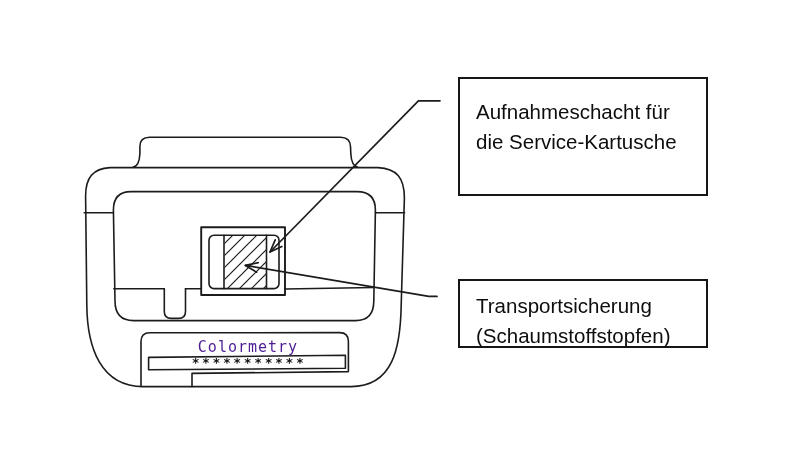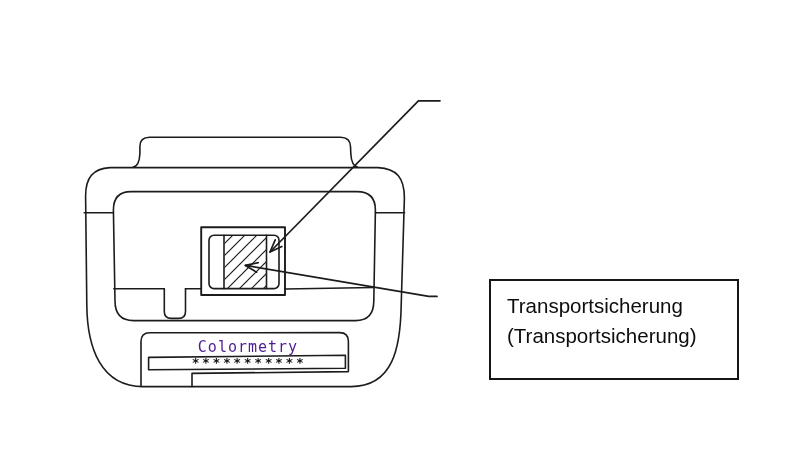--- a/index.html
+++ b/index.html
@@ -37,21 +37,21 @@
     box-sizing:border-box;
     width:250px;
     border:2px solid #161616;
     background:#ffffff;
     color:#0d0d0d;
     font-size:20.5px;
     line-height:30px;
   }
   .callout .line{white-space:nowrap;}
   .callout-1{left:458px;top:77px;height:119px;padding:18px 6px 0 16px;}
-  .callout-2{left:458px;top:279px;height:101px;padding:10px 6px 0 16px;margin-left:31px;}
+  .callout-2{left:458px;top:279px;height:69px;padding:10px 6px 0 16px;}
 </style>
 </head>
 <body>
 
 <div class="stage">
 
   <svg width="800" height="456" viewBox="0 0 800 456">
     <defs>
       <pattern id="hatch" patternUnits="userSpaceOnUse" width="12" height="12">
         <path d="M0,12 L12,0" stroke="#1c1c1c" stroke-width="1.2" fill="none"></path>
@@ -107,19 +107,23 @@
         <path d="M 437,296.4 L 428.8,296.4 L 245.4,265.4"></path>
         <path d="M 245.4,265.4 L 256.6,272.2 M 245.4,265.4 L 258.2,262.6"></path>
       </g>
     </g>
   </svg>
 
   <div class="device-label">Colormetry</div>
 
   <div class="indicator-row">***********</div>
 
+  <div class="callout callout-1">
+    <div class="line">Aufnahmeschacht für</div>
+    <div class="line">die Service-Kartusche</div>
+  </div>
 
   <div class="callout callout-2">
     <div class="line">Transportsicherung</div>
-    <div class="line">(Transportsicherung)</div>
+    <div class="line">(Schaumstoffstopfen)</div>
   </div>
 
 </div>
 
 </body></html>

